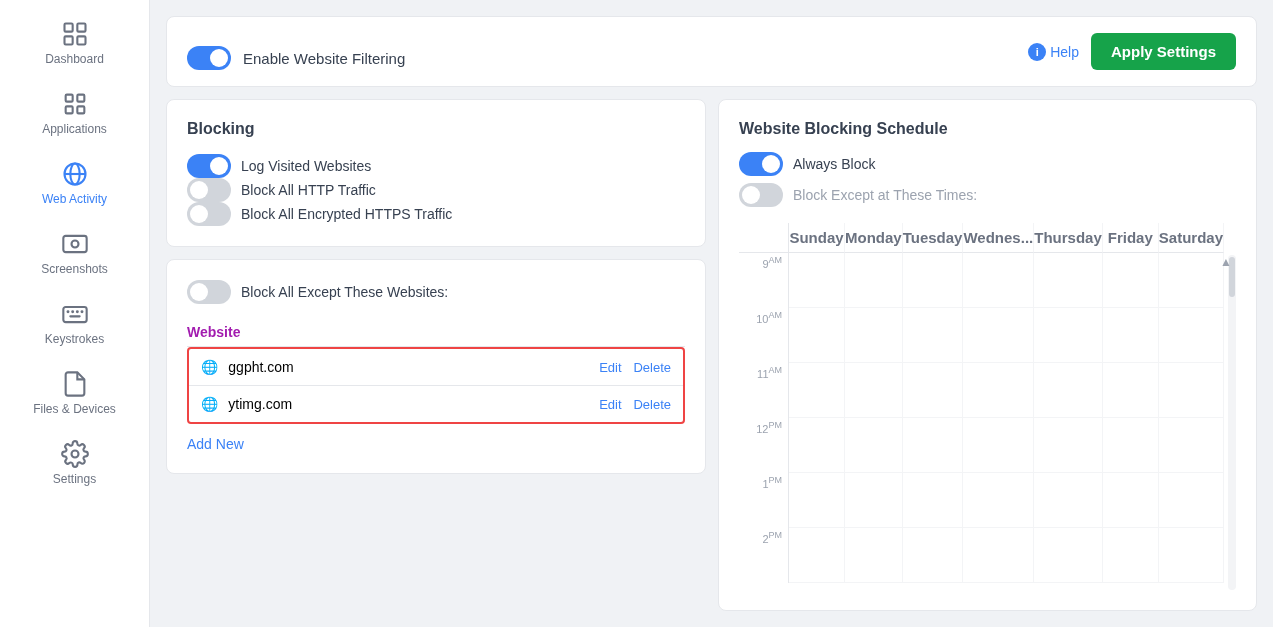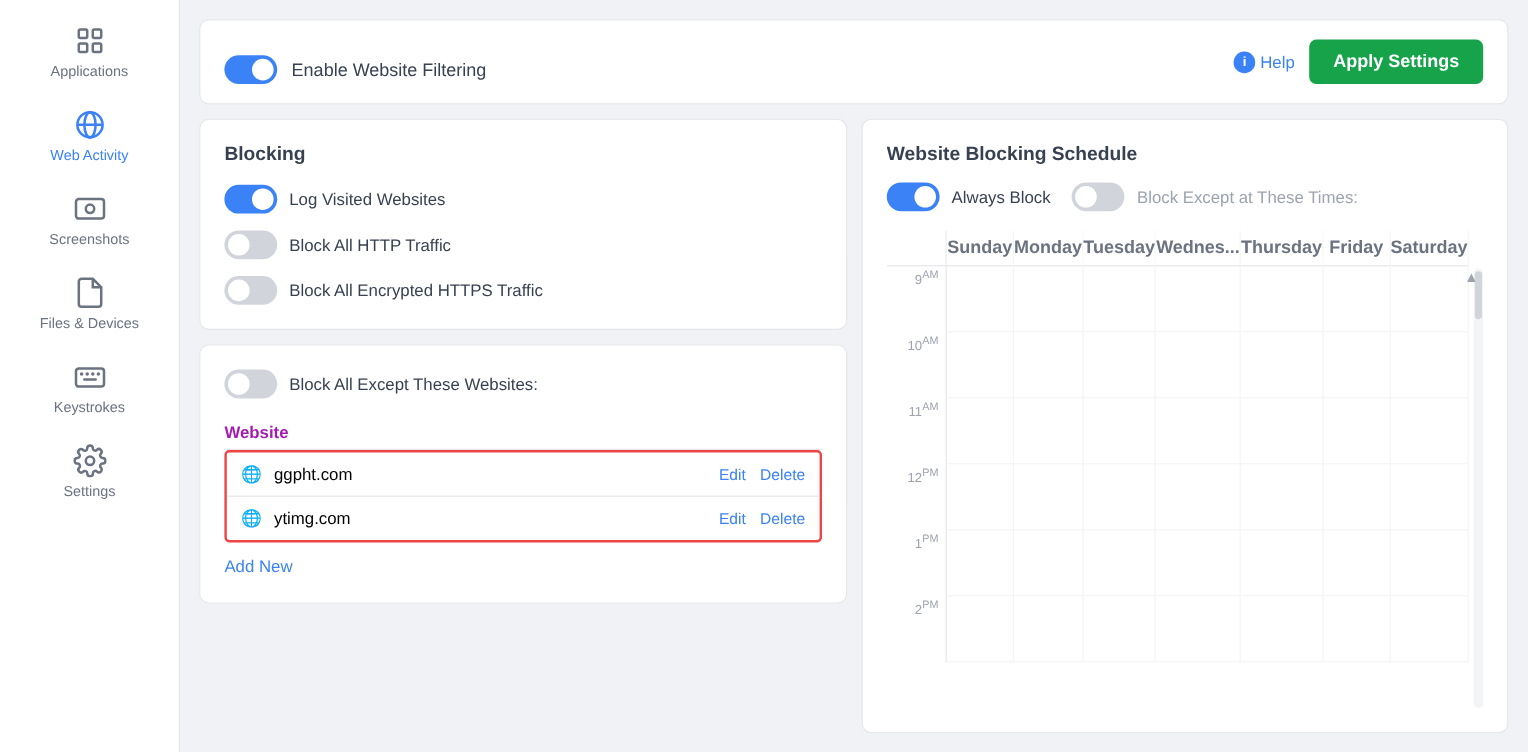--- a/index.html
+++ b/index.html
@@ -121,21 +121,21 @@
       border: 1px solid #e5e7eb;
       padding: 20px;
     }
     .card-title {
       font-size: 16px;
       font-weight: 600;
       color: #374151;
       margin-bottom: 16px;
     }
 
-    .blocking-items { display: flex; flex-direction: column; gap: 14px; }
+    .blocking-items { display: flex; flex-direction: column; }
     .blocking-item { display: flex; align-items: center; gap: 10px; color: #374151; font-size: 14px; }
     .blocking-item .toggle-slider { }
 
     .website-table { width: 100%; border-collapse: collapse; }
     .website-table th { text-align: left; font-size: 14px; font-weight: 600; color: #a21caf; padding: 6px 0; border-bottom: 1px solid #e5e7eb; }
 
     .website-rows-highlighted {
       border: 2px solid #ef4444;
       border-radius: 4px;
       overflow: hidden;
@@ -155,21 +155,21 @@
       background: #fff;
       border-radius: 8px;
       border: 1px solid #e5e7eb;
       padding: 20px;
       overflow: hidden;
       display: flex;
       flex-direction: column;
     }
 
     .schedule-title { font-size: 16px; font-weight: 600; color: #374151; margin-bottom: 14px; }
-    .schedule-options { display: flex; flex-direction: row; gap: 18px; margin-bottom: 16px; }
+    .schedule-options { display: flex; flex-direction: column; gap: 7px; margin-bottom: 16px; }
     .schedule-option { display: flex; align-items: center; gap: 10px; font-size: 14px; color: #374151; }
 
     
     .calendar-wrap { flex: 1; overflow: hidden; position: relative; }
     .cal-header {
       background: #fff;
       color: #6b7280;
       font-weight: 600;
       font-size: 15px;
       text-align: center;
@@ -219,20 +219,29 @@
       margin: 2px auto;
     }
 
     sup { font-size: 9px; }
   </style>
 </head>
 <body>
 
 <nav class="sidebar">
 
+  <div class="sidebar-item">
+    <svg viewBox="0 0 24 24" fill="none" stroke="#6b7280" stroke-width="1.8">
+      <rect x="3" y="3" width="7" height="7" rx="1"></rect>
+      <rect x="14" y="3" width="7" height="7" rx="1"></rect>
+      <rect x="3" y="14" width="7" height="7" rx="1"></rect>
+      <rect x="14" y="14" width="7" height="7" rx="1"></rect>
+    </svg>
+    <span>Dashboard</span>
+  </div>
 
   <div class="sidebar-item">
     <svg viewBox="0 0 24 24" fill="none" stroke="#6b7280" stroke-width="1.8">
       <rect x="4" y="4" width="6" height="6" rx="1"></rect>
       <rect x="14" y="4" width="6" height="6" rx="1"></rect>
       <rect x="4" y="14" width="6" height="6" rx="1"></rect>
       <rect x="14" y="14" width="6" height="6" rx="1"></rect>
     </svg>
     <span>Applications</span>
   </div>
@@ -245,40 +254,40 @@
     </svg>
     <span style="color:#3b82f6">Web Activity</span>
   </div>
 
   <div class="sidebar-item">
     <svg viewBox="0 0 24 24" fill="none" stroke="#6b7280" stroke-width="1.8">
       <rect x="2" y="5" width="20" height="14" rx="2"></rect>
       <circle cx="12" cy="12" r="3"></circle>
     </svg>
     <span>Screenshots</span>
-  </div>
-
-  <div class="sidebar-item">
-    <svg viewBox="0 0 24 24" fill="none" stroke="#6b7280" stroke-width="1.8">
-      <path d="M14 2H6a2 2 0 00-2 2v16a2 2 0 002 2h12a2 2 0 002-2V8z"></path>
-      <polyline points="14 2 14 8 20 8"></polyline>
-    </svg>
-    <span>Files &amp; Devices</span>
   </div>
 
   <div class="sidebar-item">
     <svg viewBox="0 0 24 24" fill="none" stroke="#6b7280" stroke-width="1.8">
       <rect x="2" y="6" width="20" height="13" rx="2"></rect>
       <line x1="6" y1="10" x2="6" y2="10" stroke-width="2.5" stroke-linecap="round"></line>
       <line x1="10" y1="10" x2="10" y2="10" stroke-width="2.5" stroke-linecap="round"></line>
       <line x1="14" y1="10" x2="14" y2="10" stroke-width="2.5" stroke-linecap="round"></line>
       <line x1="18" y1="10" x2="18" y2="10" stroke-width="2.5" stroke-linecap="round"></line>
       <line x1="8" y1="14" x2="16" y2="14" stroke-linecap="round"></line>
     </svg>
     <span>Keystrokes</span>
+  </div>
+
+  <div class="sidebar-item">
+    <svg viewBox="0 0 24 24" fill="none" stroke="#6b7280" stroke-width="1.8">
+      <path d="M14 2H6a2 2 0 00-2 2v16a2 2 0 002 2h12a2 2 0 002-2V8z"></path>
+      <polyline points="14 2 14 8 20 8"></polyline>
+    </svg>
+    <span>Files &amp; Devices</span>
   </div>
 
   <div class="sidebar-item">
     <svg viewBox="0 0 24 24" fill="none" stroke="#6b7280" stroke-width="1.8">
       <circle cx="12" cy="12" r="3"></circle>
       <path d="M19.4 15a1.65 1.65 0 00.33 1.82l.06.06a2 2 0 010 2.83 2 2 0 01-2.83 0l-.06-.06a1.65 1.65 0 00-1.82-.33 1.65 1.65 0 00-1 1.51V21a2 2 0 01-4 0v-.09A1.65 1.65 0 009 19.4a1.65 1.65 0 00-1.82.33l-.06.06a2 2 0 01-2.83-2.83l.06-.06A1.65 1.65 0 004.68 15a1.65 1.65 0 00-1.51-1H3a2 2 0 010-4h.09A1.65 1.65 0 004.6 9a1.65 1.65 0 00-.33-1.82l-.06-.06a2 2 0 012.83-2.83l.06.06A1.65 1.65 0 009 4.68a1.65 1.65 0 001-1.51V3a2 2 0 014 0v.09a1.65 1.65 0 001 1.51 1.65 1.65 0 001.82-.33l.06-.06a2 2 0 012.83 2.83l-.06.06A1.65 1.65 0 0019.4 9a1.65 1.65 0 001.51 1H21a2 2 0 010 4h-.09a1.65 1.65 0 00-1.51 1z"></path>
     </svg>
     <span>Settings</span>
   </div>
 </nav>

